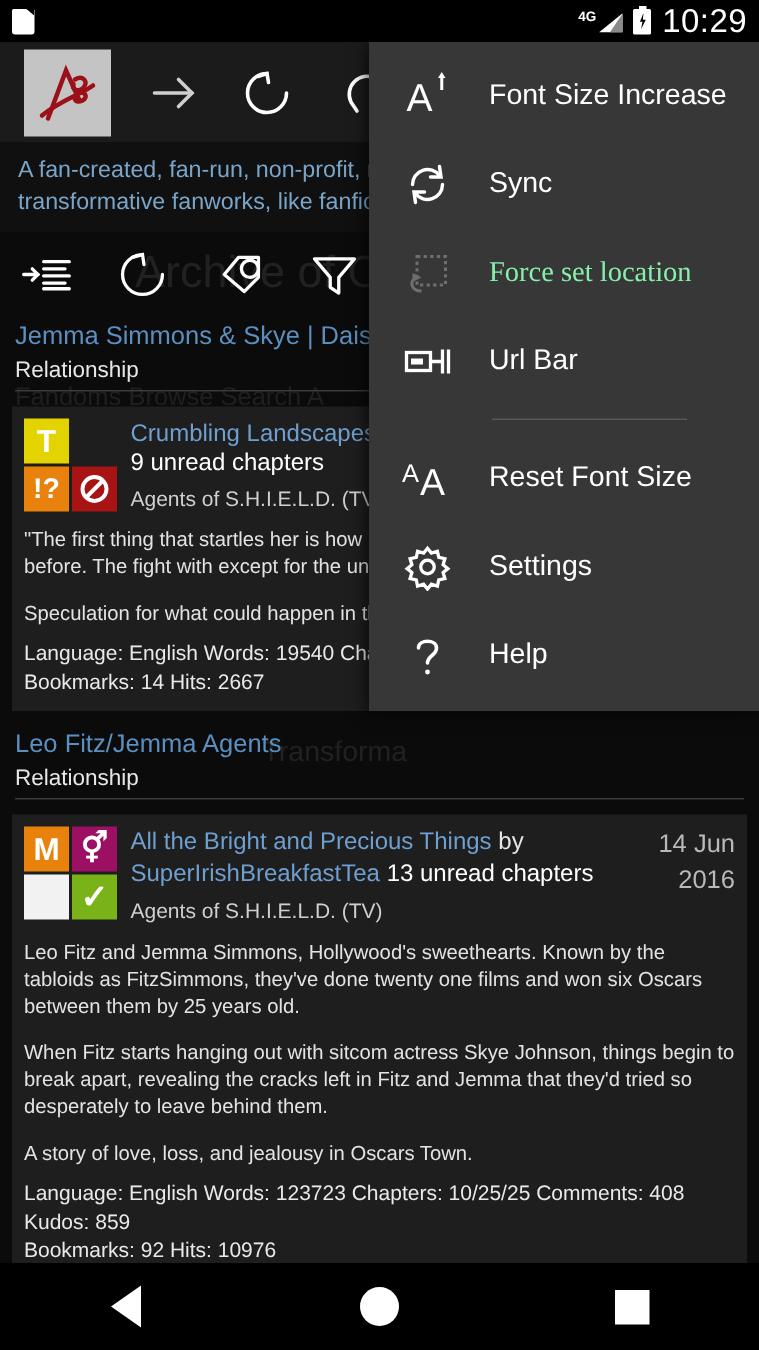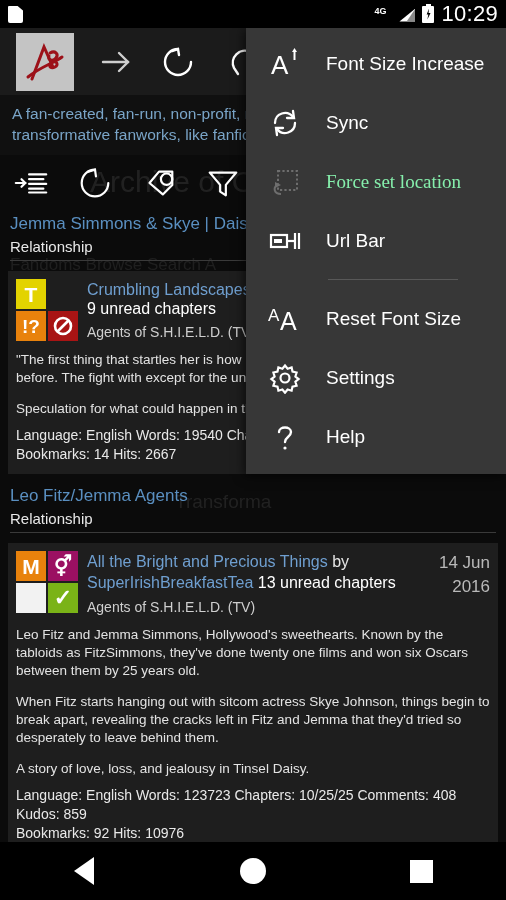--- a/index.html
+++ b/index.html
@@ -7,21 +7,21 @@
   body { font-family:"Liberation Sans", sans-serif; color:#fff; position:relative; }
 
   
   .statusbar{position:absolute;top:0;left:0;width:506px;height:28px;background:#000;
     display:flex;align-items:center;padding:0 8px;}
   .sb-left{display:flex;align-items:center;gap:6px;}
   .sb-right{margin-left:auto;display:flex;align-items:center;gap:7px;}
   .sd-card{width:15px;height:17px;background:#fff;position:relative;border-radius:1px 1px 2px 2px;}
   .sd-card:after{content:"";position:absolute;top:0;right:0;width:6px;height:5px;background:#000;
     clip-path:polygon(100% 0,100% 100%,0 0);}
-  .sig{display:flex;align-items:flex-end;gap:12px;position:relative;}
+  .sig{display:flex;align-items:flex-end;gap:1px;position:relative;}
   .sig .g4{font-size:9px;font-weight:bold;line-height:1;margin-right:1px;margin-bottom:6px;}
   .sig .tri{width:16px;height:13px;background:#fff;clip-path:polygon(100% 0,100% 100%,0 100%);}
   .sig .tri-dim{position:absolute;right:0;bottom:0;width:16px;height:13px;
     background:#8a8a8a;clip-path:polygon(100% 0,100% 100%,45% 100%);}
   .batt{width:12px;height:17px;background:#fff;border-radius:1px;position:relative;}
   .batt:before{content:"";position:absolute;top:-2px;left:3.5px;width:5px;height:2px;background:#fff;}
   .batt:after{content:"";position:absolute;top:3px;left:3px;width:6px;height:11px;background:#000;
     clip-path:polygon(60% 0,20% 55%,48% 55%,32% 100%,85% 42%,52% 42%);}
   .clock{font-size:22px;font-weight:500;letter-spacing:.3px;}
 
@@ -247,21 +247,21 @@
           <span class="auth">SuperIrishBreakfastTea</span>
           <span class="ct-unread">13 unread chapters</span>
         </div>
         <div class="ct-fandom">Agents of S.H.I.E.L.D. (TV)</div>
       </div>
       <div class="ct-date">14 Jun 2016</div>
     </div>
     <div class="card-body">
       <p>Leo Fitz and Jemma Simmons, Hollywood's sweethearts. Known by the tabloids as FitzSimmons, they've done twenty one films and won six Oscars between them by 25 years old.</p>
       <p>When Fitz starts hanging out with sitcom actress Skye Johnson, things begin to break apart, revealing the cracks left in Fitz and Jemma that they'd tried so desperately to leave behind them.</p>
-      <p>A story of love, loss, and jealousy in Tinsel Daisy.</p>
+      <p>A story of love, loss, and jealousy in Oscars Town.</p>
     </div>
     <div class="card-meta">
       <div>Language: English   Words: 123723   Chapters: 10/25/25   Comments: 408   Kudos: 859</div>
       <div>Bookmarks: 92   Hits: 10976</div>
     </div>
   </div>
 
   <div class="card">
     <div class="card-top">
       <div class="badges">

